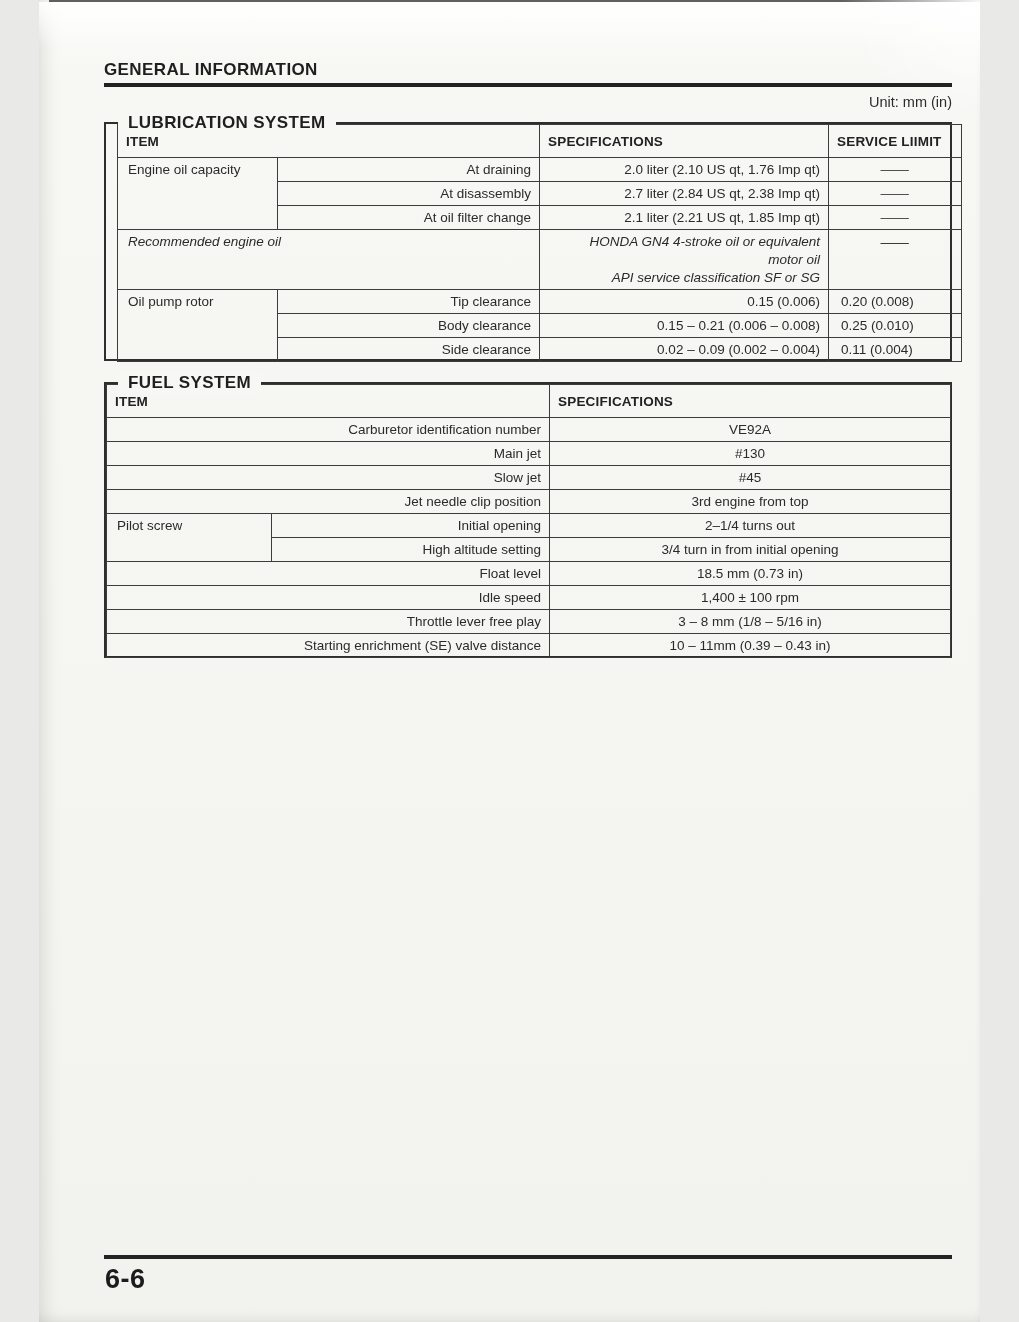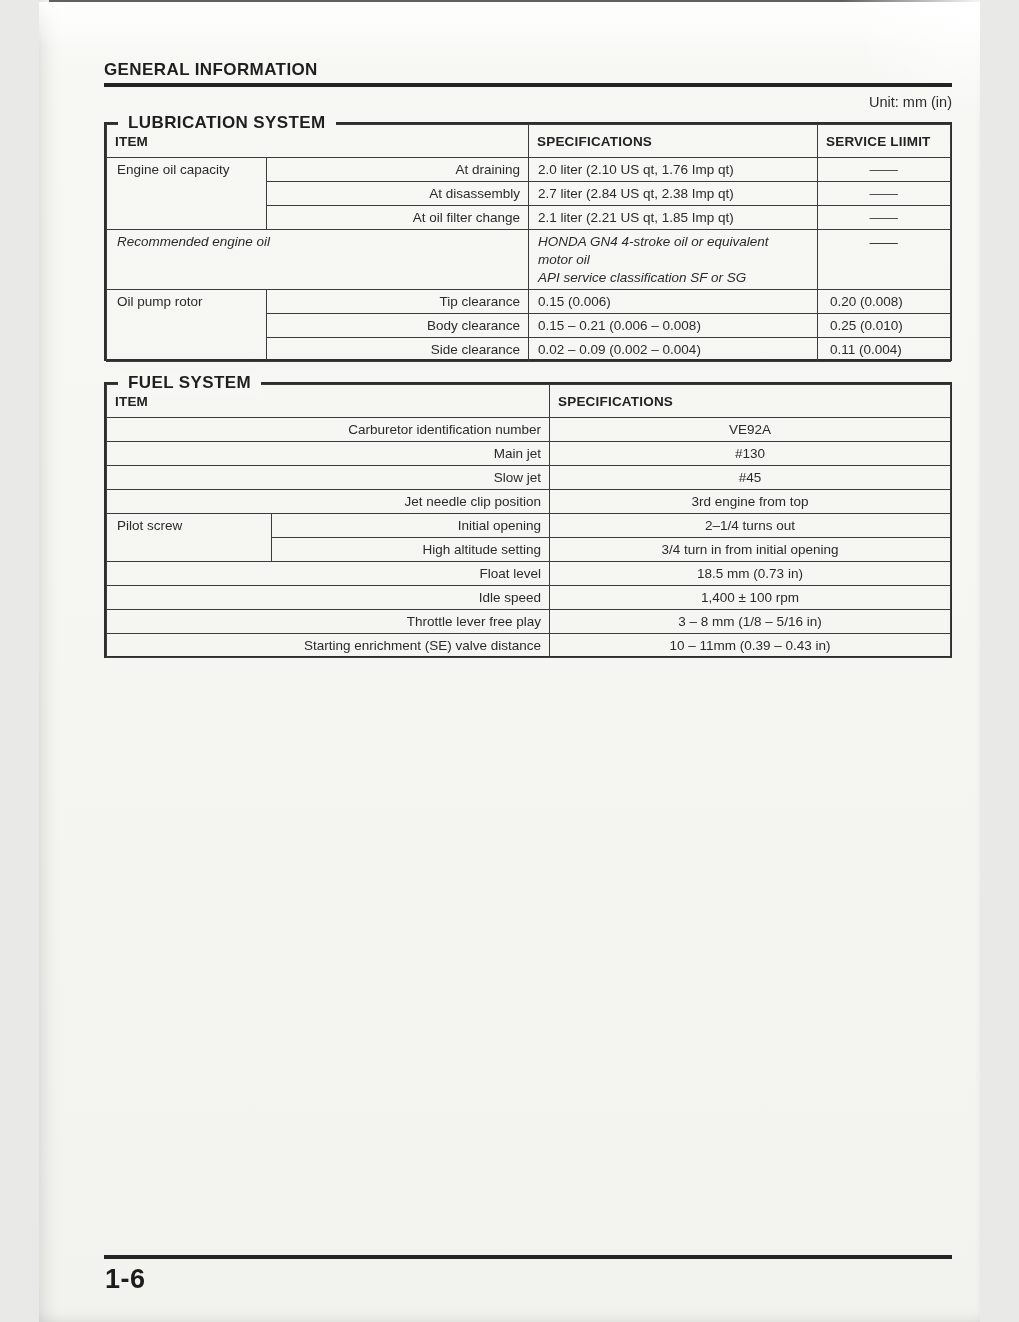--- a/index.html
+++ b/index.html
@@ -40,21 +40,21 @@
   .unit-note {
     position: absolute; left: 613px; top: 94px; width: 300px;
     text-align: right; font-size: 14.5px; color: #2c2c2c;
   }
 
   .spec-section {
     position: absolute; left: 65px; width: 848px;
     border: 2px solid #2e2e2e; box-sizing: border-box;
     background: transparent;
   }
-  .section-lubrication { top: 122px; height: 239px; }
+  .section-lubrication { top: 122px; height: 239px; padding-left: 11px; }
   .section-fuel        { top: 382px; height: 276px; }
   .section-title {
     position: absolute; top: -12px; left: 12px;
     background: #f7f7f4; padding: 0 10px;
     font-size: 17px; font-weight: 700; letter-spacing: .4px; color: #1f1f1f;
     line-height: 22px; white-space: nowrap;
   }
 
   table.spec-table {
     width: 100%; height: 100%;
@@ -68,21 +68,21 @@
     overflow: hidden; white-space: nowrap;
   }
   .spec-table thead th {
     height: 28px; font-weight: 700; font-size: 13.5px;
     text-align: left; letter-spacing: .2px; color: #222;
   }
   .spec-table tbody tr { height: 24px; }
   .spec-table tr.tall { height: 60px; font-style: italic; }
   td.item-cell { text-align: right; padding-left: 10px; }
   td.group-cell { text-align: left; padding-left: 10px; vertical-align: top; padding-top: 4px; }
-  td.spec-left { text-align: left; padding-left: 9px; }
+  td.spec-left { text-align: right; padding-left: 9px; }
   td.spec-center { text-align: center; }
   td.spec-multi { vertical-align: top; padding-top: 3px; white-space: normal; line-height: 18px; }
   td.limit-cell { text-align: left; padding-left: 12px; }
   td.limit-dash { text-align: center; }
   td.limit-top { vertical-align: top; padding-top: 5px; }
   .dash-glyph { display: inline-block; transform: scaleX(2.1); color: #3a3a3a; }
   .spec-line { display: block; }
 
   .binder-hole {
     position: absolute;
@@ -237,14 +237,14 @@
 
   <div class="binder-hole" style="left:956px; top:132px;"></div>
   <div class="binder-hole" style="left:956px; top:245px;"></div>
   <div class="binder-hole" style="left:956px; top:368px;"></div>
   <div class="binder-hole hole-squash" style="left:957px; top:634px;"></div>
   <div class="binder-hole" style="left:957px; top:917px;"></div>
   <div class="binder-hole" style="left:957px; top:1030px;"></div>
   <div class="binder-hole" style="left:957px; top:1151px;"></div>
 
   <div class="footer-rule"></div>
-  <div class="page-number">1-6</div>
+  <div class="page-number">6-6</div>
 </div>
 
 </body></html>

